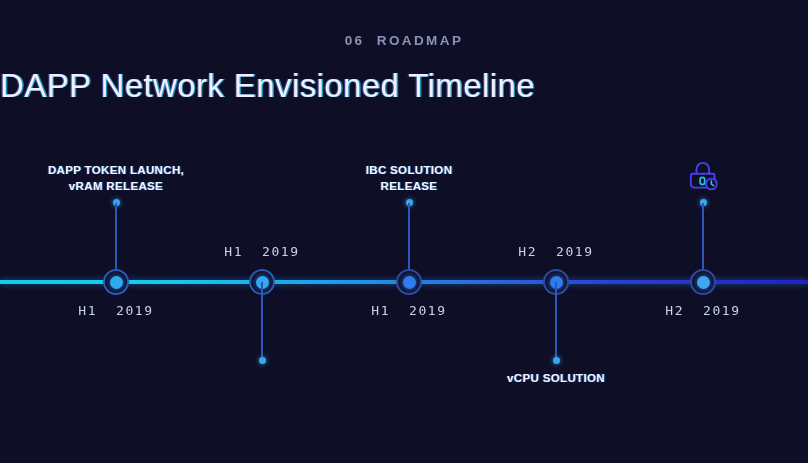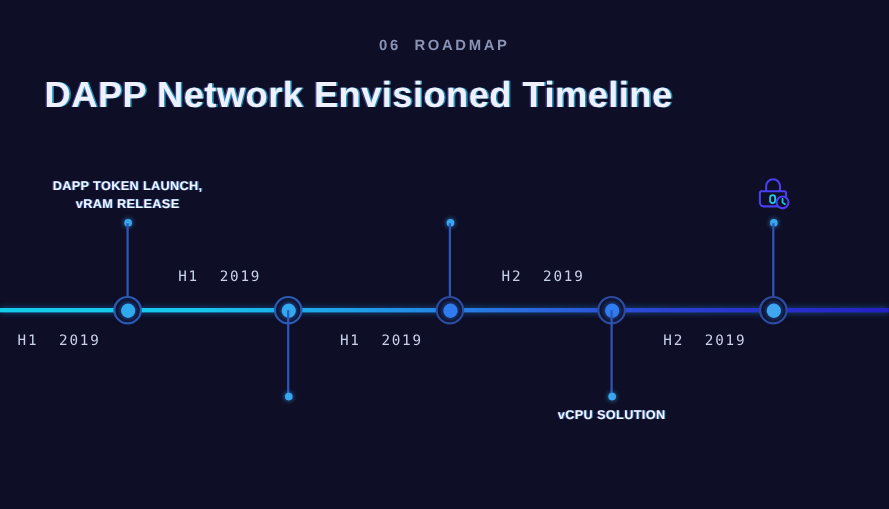--- a/index.html
+++ b/index.html
@@ -34,23 +34,23 @@
     font-weight: bold;
     letter-spacing: 2.4px;
     color: #8a93b5;
     white-space: pre;
   }
   .title {
     position: absolute;
     top: 67px;
     left: 0;
     width: 652px;
-    text-align: center;
+    text-align: left;
     font-size: 33px;
-    font-weight: bold;
+    font-weight: normal;
     letter-spacing: 0.4px;
     color: #eef1fb;
     text-shadow: 1.4px 0 0 rgba(32,190,235,.75), -1.2px 0 0 rgba(120,120,255,.45);
     white-space: nowrap;
   }
 
   
   .axis {
     position: absolute;
     left: 0;
@@ -142,21 +142,21 @@
     text-shadow: 1px 0 0 rgba(40,180,235,.55), -1px 0 0 rgba(150,90,230,.38);
     white-space: pre-line;
   }
   .label.above-2 { top: 162px; }
   .label.below   { top: 370px; }
 
   .date {
     position: absolute;
     left: 0;
     width: 200px;
-    text-align: left;
+    text-align: center;
     font-family: "DejaVu Sans Mono", "Liberation Mono", monospace;
     font-size: 13px;
     letter-spacing: 1.6px;
     color: #c9d2ea;
     white-space: pre;
   }
   .date.below { top: 303px; }
   .date.above { top: 244px; }
 
   
@@ -194,20 +194,22 @@
   <div class="milestone" style="left:262px">
     <div class="date above">H1  2019</div>
     <div class="node cyan">
       <div class="node-core"></div>
     </div>
     <div class="stem down"></div>
     <div class="tip down"></div>
   </div>
 
   <div class="milestone" style="left:409px">
+    <div class="label above-2">IBC SOLUTION
+RELEASE</div>
     <div class="tip up"></div>
     <div class="stem up"></div>
     <div class="node">
       <div class="node-core"></div>
     </div>
     <div class="date below">H1  2019</div>
   </div>
 
   <div class="milestone" style="left:556px">
     <div class="date above">H2  2019</div>

